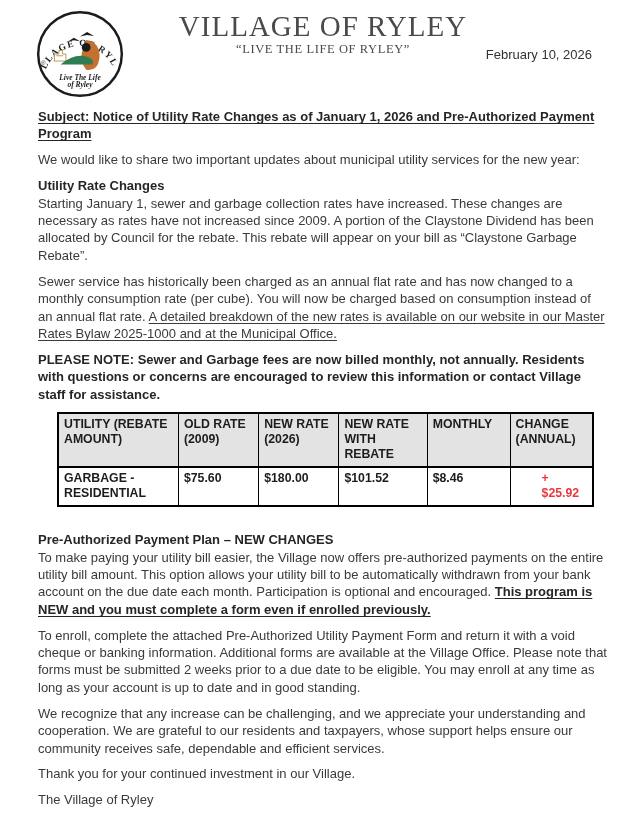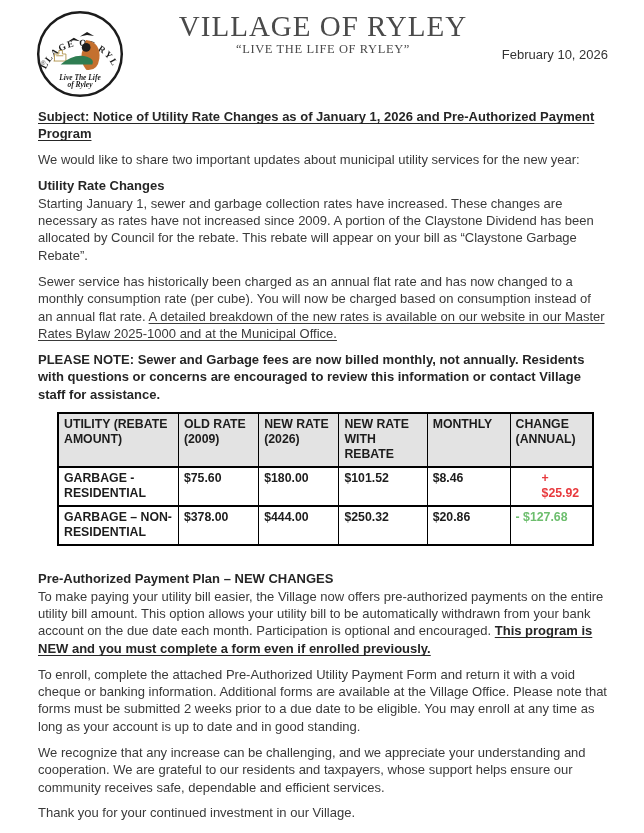--- a/index.html
+++ b/index.html
@@ -27,21 +27,21 @@
     color: #4a4a4a;
   }
   .tagline {
     font-family: "Liberation Serif", serif;
     font-size: 12.5px;
     letter-spacing: 0.6px;
     color: #4a4a4a;
     margin-top: 6px;
   }
   .doc-date {
-    position: absolute; right: 0; top: 36px;
+    position: absolute; right: 16px; top: 36px;
     font-size: 13px; color: #333333; font-weight: 500;
   }
   
   .subject {
     margin-top: 8px;
     font-weight: bold;
     color: #262626;
     text-decoration: underline;
     text-decoration-skip-ink: none;
     text-underline-offset: 2px;
@@ -150,28 +150,20 @@
     </thead>
     <tbody>
       <tr>
         <td>GARBAGE - RESIDENTIAL</td>
         <td>$75.60</td>
         <td>$180.00</td>
         <td>$101.52</td>
         <td>$8.46</td>
         <td style="color: rgb(232, 57, 61); padding-left: 31px;">+ $25.92</td>
       </tr>
-      <tr>
-        <td>GARBAGE – NON-RESIDENTIAL</td>
-        <td>$378.00</td>
-        <td>$444.00</td>
-        <td>$250.32</td>
-        <td>$20.86</td>
-        <td style="color: rgb(109, 190, 110);">- $127.68</td>
-      </tr>
     </tbody>
   </table>
 
   <h2 class="sec-heading">Pre-Authorized Payment Plan – NEW CHANGES</h2>
   <p class="after-heading"><span>To make paying your utility bill easier, the Village now offers pre-authorized payments on the entire utility bill amount. This option allows your utility bill to be automatically withdrawn from your bank account on the due date each month. Participation is optional and encouraged. </span><span class="bold u">This program is NEW and you must complete a form even if enrolled previously.</span></p>
   <p>To enroll, complete the attached Pre-Authorized Utility Payment Form and return it with a void cheque or banking information. Additional forms are available at the Village Office. Please note that forms must be submitted 2 weeks prior to a due date to be eligible. You may enroll at any time as long as your account is up to date and in good standing.</p>
   <p>We recognize that any increase can be challenging, and we appreciate your understanding and cooperation. We are grateful to our residents and taxpayers, whose support helps ensure our community receives safe, dependable and efficient services.</p>
 
   <p>Thank you for your continued investment in our Village.</p>
   <p>The Village of Ryley</p>

